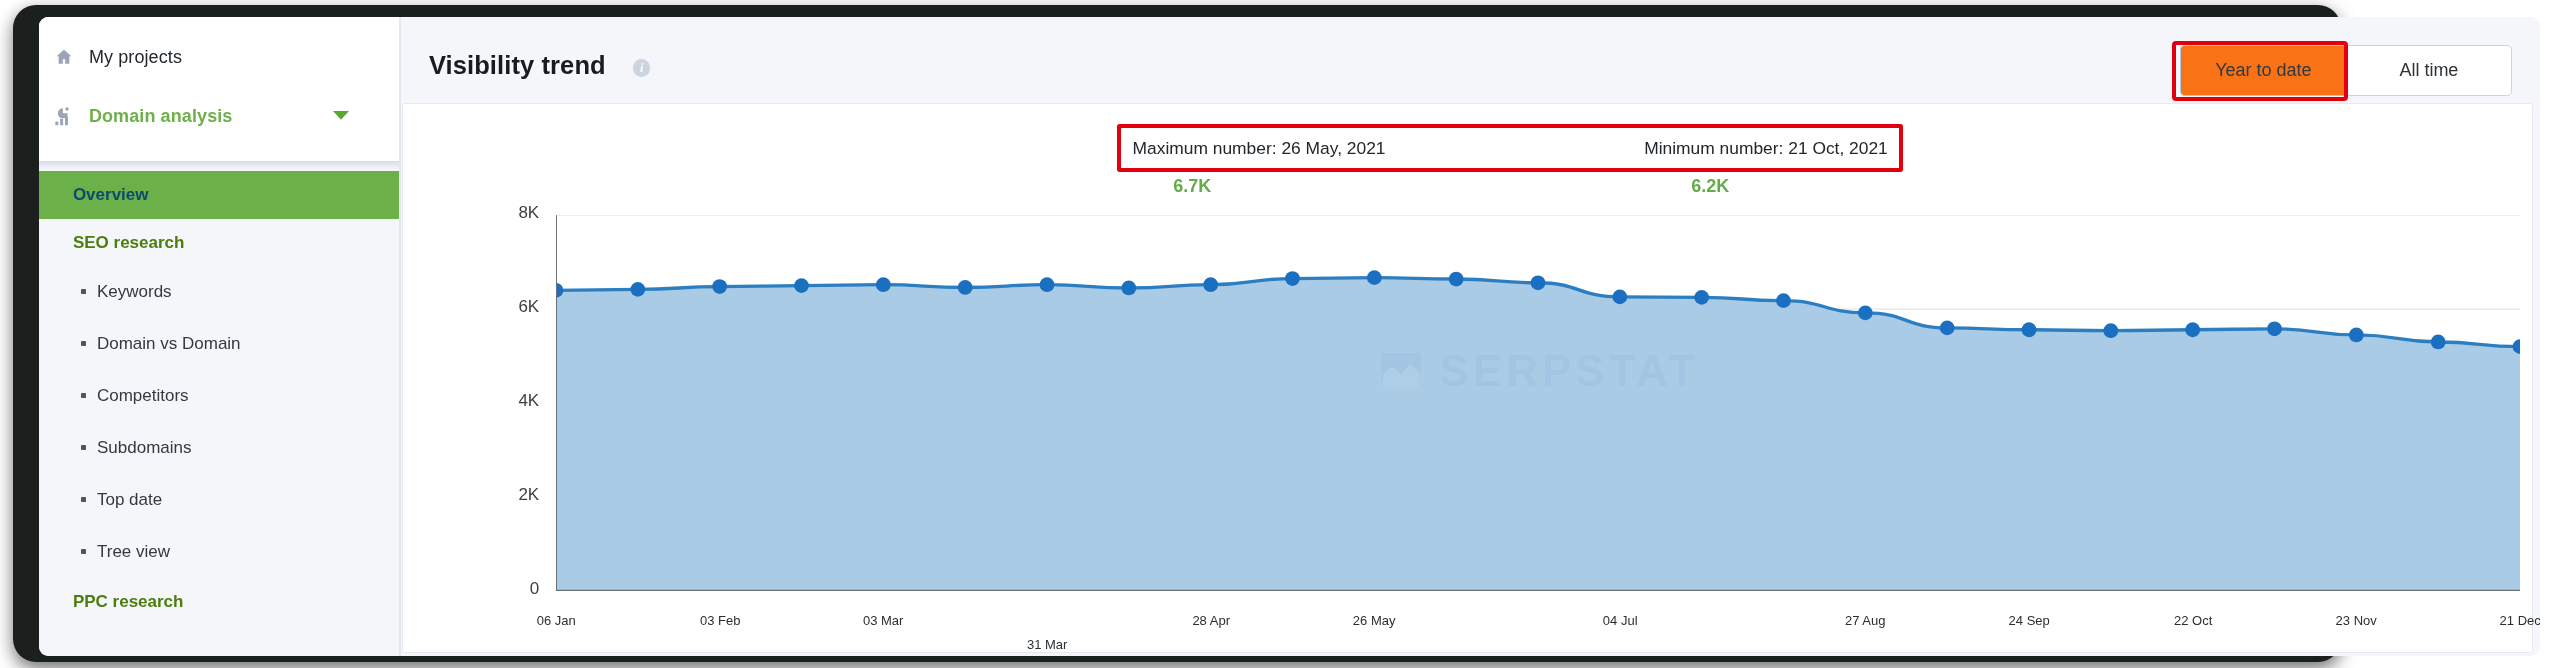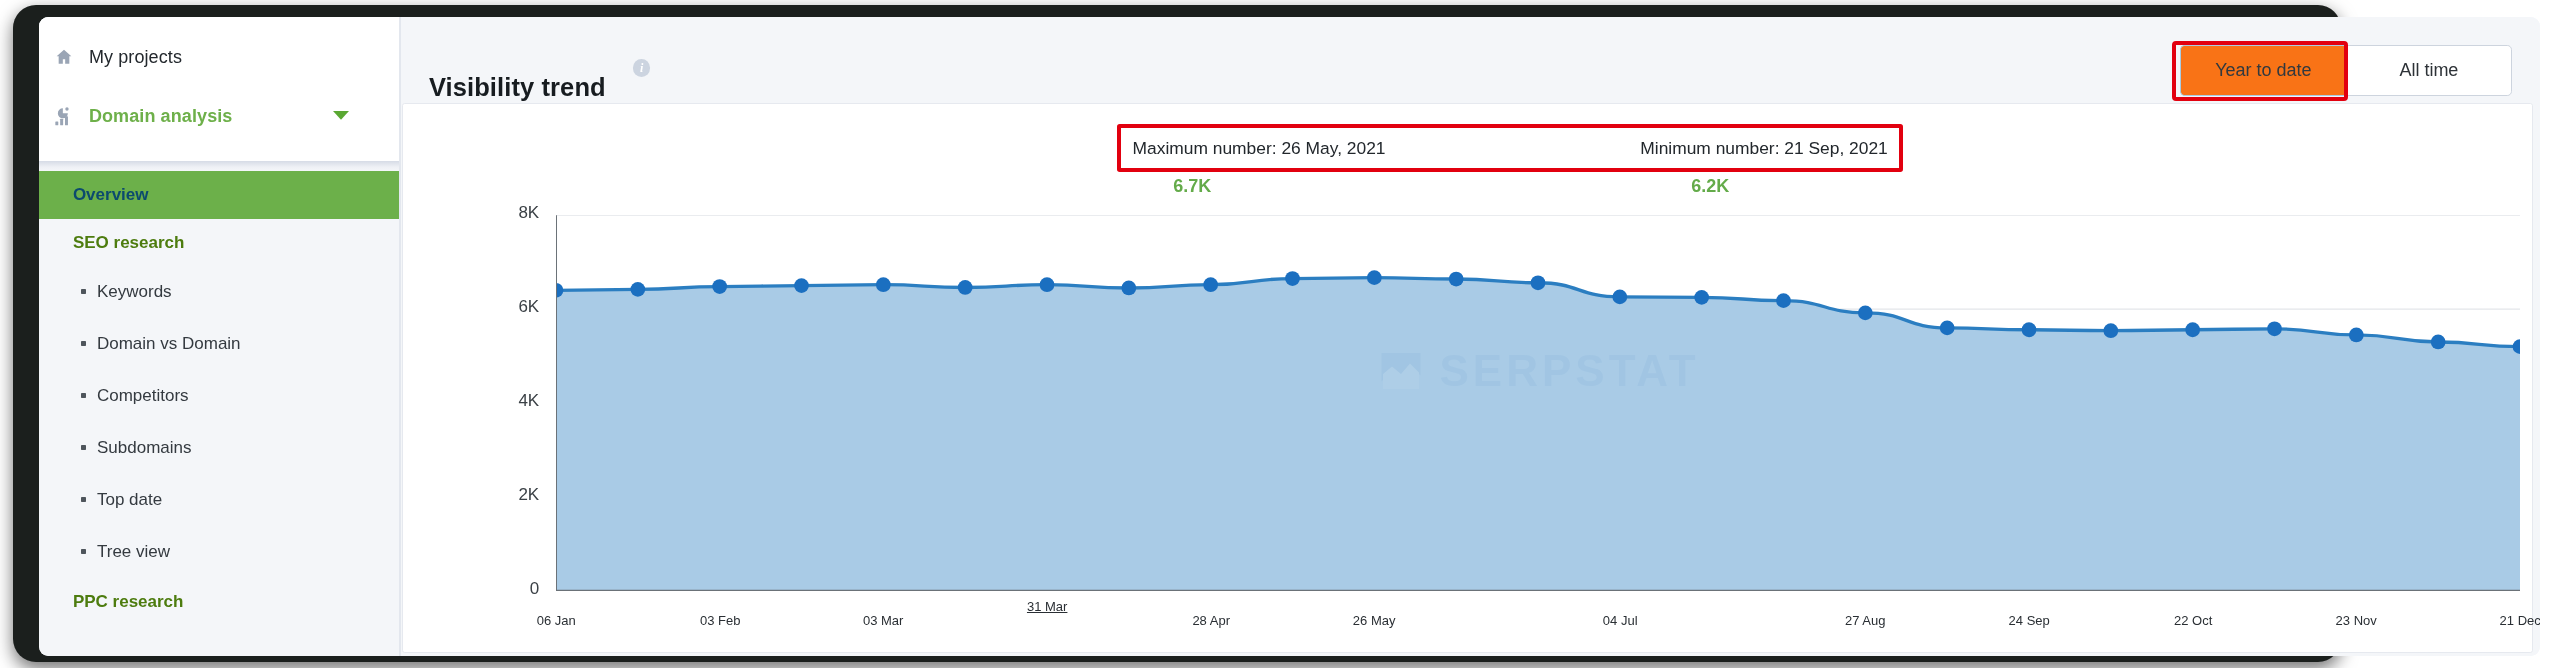--- a/index.html
+++ b/index.html
@@ -151,21 +151,20 @@
     left: 0; top: 0;
     width: 2139px; height: 86px;
   }
   .page-title {
     position: absolute;
     left: 28px; top: 34px;
     font-size: 25.5px;
     font-weight: 700;
     color: #171c20;
     letter-spacing: 0.1px;
-    margin-top: 22px;
   }
   .info-dot {
     position: absolute;
     left: 232px; top: 42px;
     width: 17.4px; height: 17.4px;
     border-radius: 50%;
     background: #ccd4e0;
     color: #ffffff;
     font-size: 12px;
     font-weight: 700;
@@ -403,21 +402,21 @@
               <span>All time</span>
             </div>
           </div>
           <div class="annot-box" id="annot-seg"></div>
         </div>
 
         <div class="chart-card">
 
           <div class="mm-banner">
             <span class="mm-text max">Maximum number: 26 May, 2021</span>
-            <span class="mm-text min">Minimum number: 21 Sep, 2021</span>
+            <span class="mm-text min">Minimum number: 21 Oct, 2021</span>
           </div>
           <div class="mm-value max">6.7K</div>
           <div class="mm-value min">6.2K</div>
 
           <div class="plot">
             <div class="watermark">
               <div class="wm-inner">
                 <svg width="48" height="48" viewBox="0 0 64 64" aria-hidden="true">
                   <path d="M6 8h52v30L46 26 34 40 22 30 6 46z" fill="#8fb9dd"></path>
                   <path d="M8 36l12-10 12 10 12-14 12 12v22H8z" fill="#bcd6ea"></path>
@@ -483,21 +482,21 @@
           <div id="y-axis"></div>
           <div id="x-axis"></div>
         <div class="ylabel" style="left: 89px; top: 475px;">0</div>
             <div class="ylabel" style="left: 89px; top: 381px;">2K</div>
             <div class="ylabel" style="left: 89px; top: 287px;">4K</div>
             <div class="ylabel" style="left: 89px; top: 193px;">6K</div>
             <div class="ylabel" style="left: 89px; top: 99px;">8K</div>
             <div class="xlabel" style="left: 153px; top: 509px;">06 Jan</div>
             <div class="xlabel" style="left: 317px; top: 509px;">03 Feb</div>
             <div class="xlabel" style="left: 480px; top: 509px;">03 Mar</div>
-            <div class="xlabel" style="left: 644px; top: 495px; text-decoration: underline;">31 Mar</div>
+            <div class="xlabel" style="left: 644px; top: 533px;">31 Mar</div>
             <div class="xlabel" style="left: 808px; top: 509px;">28 Apr</div>
             <div class="xlabel" style="left: 971px; top: 509px;">26 May</div>
             <div class="xlabel" style="left: 1217px; top: 509px;">04 Jul</div>
             <div class="xlabel" style="left: 1462px; top: 509px;">27 Aug</div>
             <div class="xlabel" style="left: 1626px; top: 509px;">24 Sep</div>
             <div class="xlabel" style="left: 1790px; top: 509px;">22 Oct</div>
             <div class="xlabel" style="left: 1953px; top: 509px;">23 Nov</div>
             <div class="xlabel" style="left: 2117px; top: 509px;">21 Dec</div>
           </div>
 

